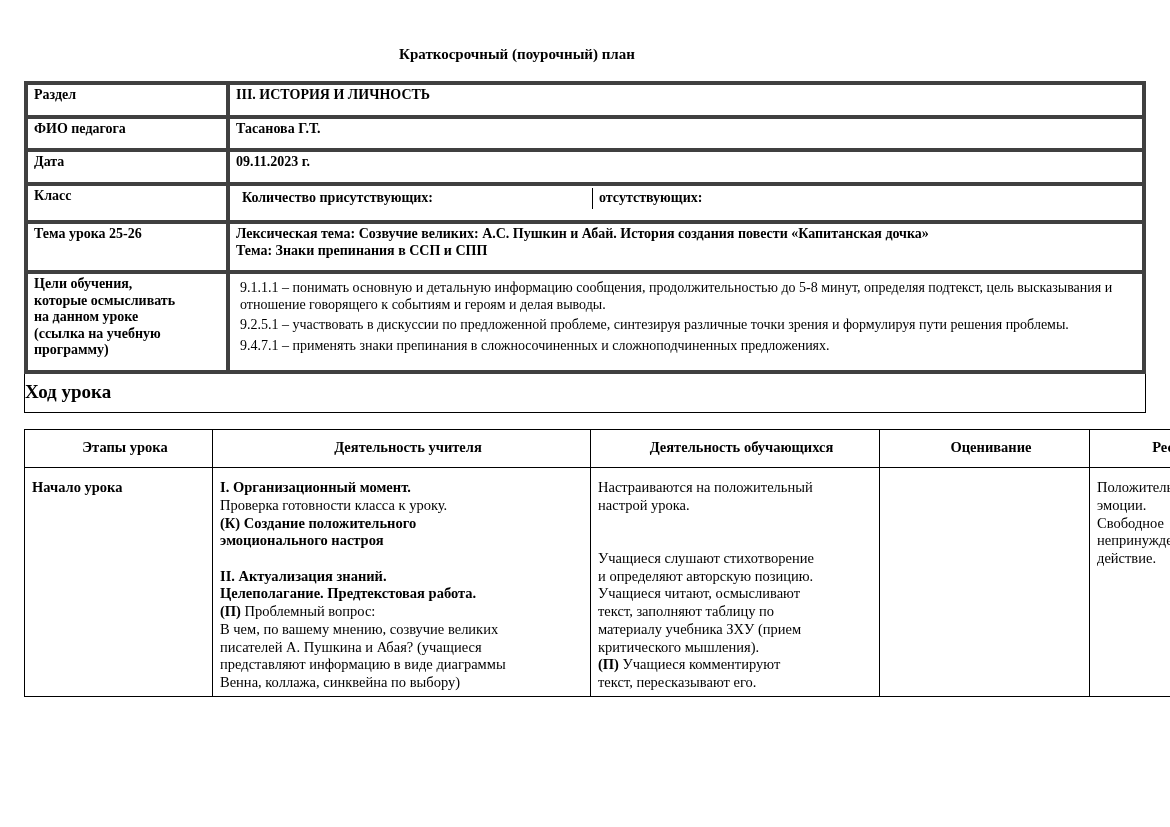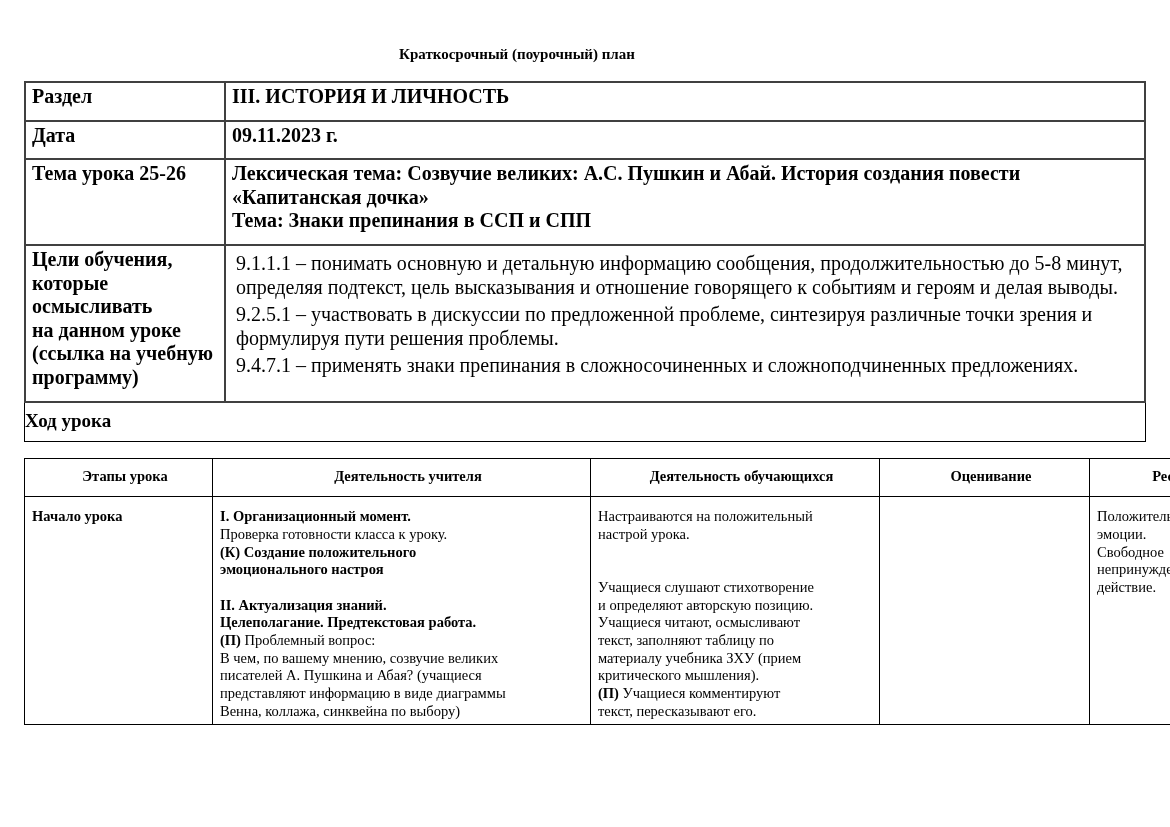--- a/index.html
+++ b/index.html
@@ -27,25 +27,25 @@
     font-size: 15px;
     padding-top: 46px;
     padding-bottom: 18px;
   }
   table.main {
     border-collapse: collapse;
     width: 1122px;
     table-layout: fixed;
   }
   table.main td {
-    border: 2px solid #404040;
+    border: 4px solid #404040;
     vertical-align: top;
     padding: 2px 6px 11px 6px;
     line-height: 1.18;
-    font-size: 20px;
+    font-size: 14px;
   }
   .b { font-weight: bold; }
   .label-col { width: 186px; }
   table.hod {
     border-collapse: collapse;
     width: 1122px;
     table-layout: fixed;
     margin-top: 0;
   }
   table.hod td, table.hod th {
@@ -92,22 +92,35 @@
 
   <div class="doc-title">Краткосрочный (поурочный) план</div>
 
   <table class="main">
     <tbody>
       <tr>
         <td class="label-col b">Раздел</td>
         <td class="b">III. ИСТОРИЯ И ЛИЧНОСТЬ</td>
       </tr>
       <tr>
+        <td class="label-col b">ФИО педагога</td>
+        <td class="b">Тасанова Г.Т.</td>
+      </tr>
+      <tr>
         <td class="label-col b">Дата</td>
         <td class="b">09.11.2023 г.</td>
+      </tr>
+      <tr>
+        <td class="label-col b">Класс</td>
+        <td class="row-split">
+          <div class="inline-split">
+            <div class="seg b">Количество присутствующих:</div>
+            <div class="seg b subcell-border">отсутствующих:</div>
+          </div>
+        </td>
       </tr>
       <tr>
         <td class="label-col b">Тема урока 25-26</td>
         <td class="b">
           <p style="margin:0">Лексическая тема: Созвучие великих: А.С. Пушкин и Абай. История создания повести «Капитанская дочка»</p>
           <p style="margin:0">Тема: Знаки препинания в ССП и СПП</p>
         </td>
       </tr>
       <tr>
         <td class="label-col b">

